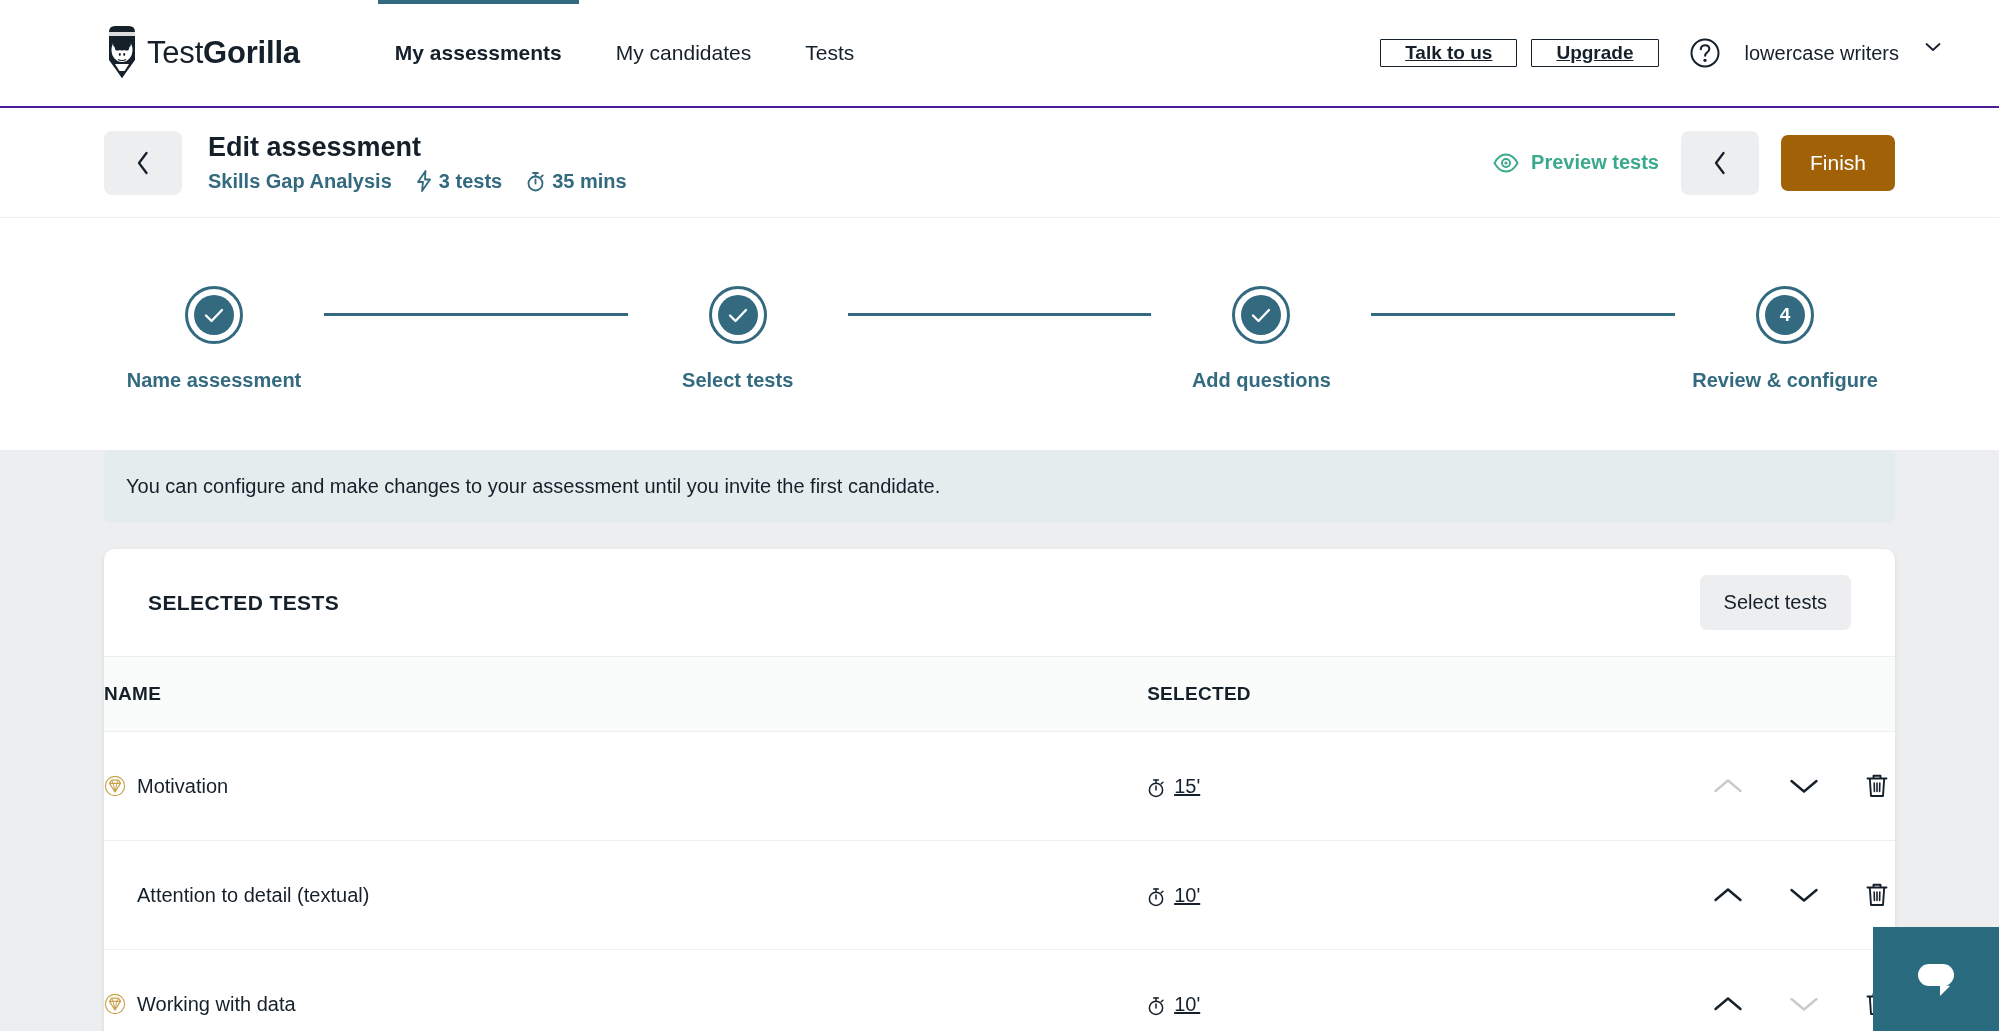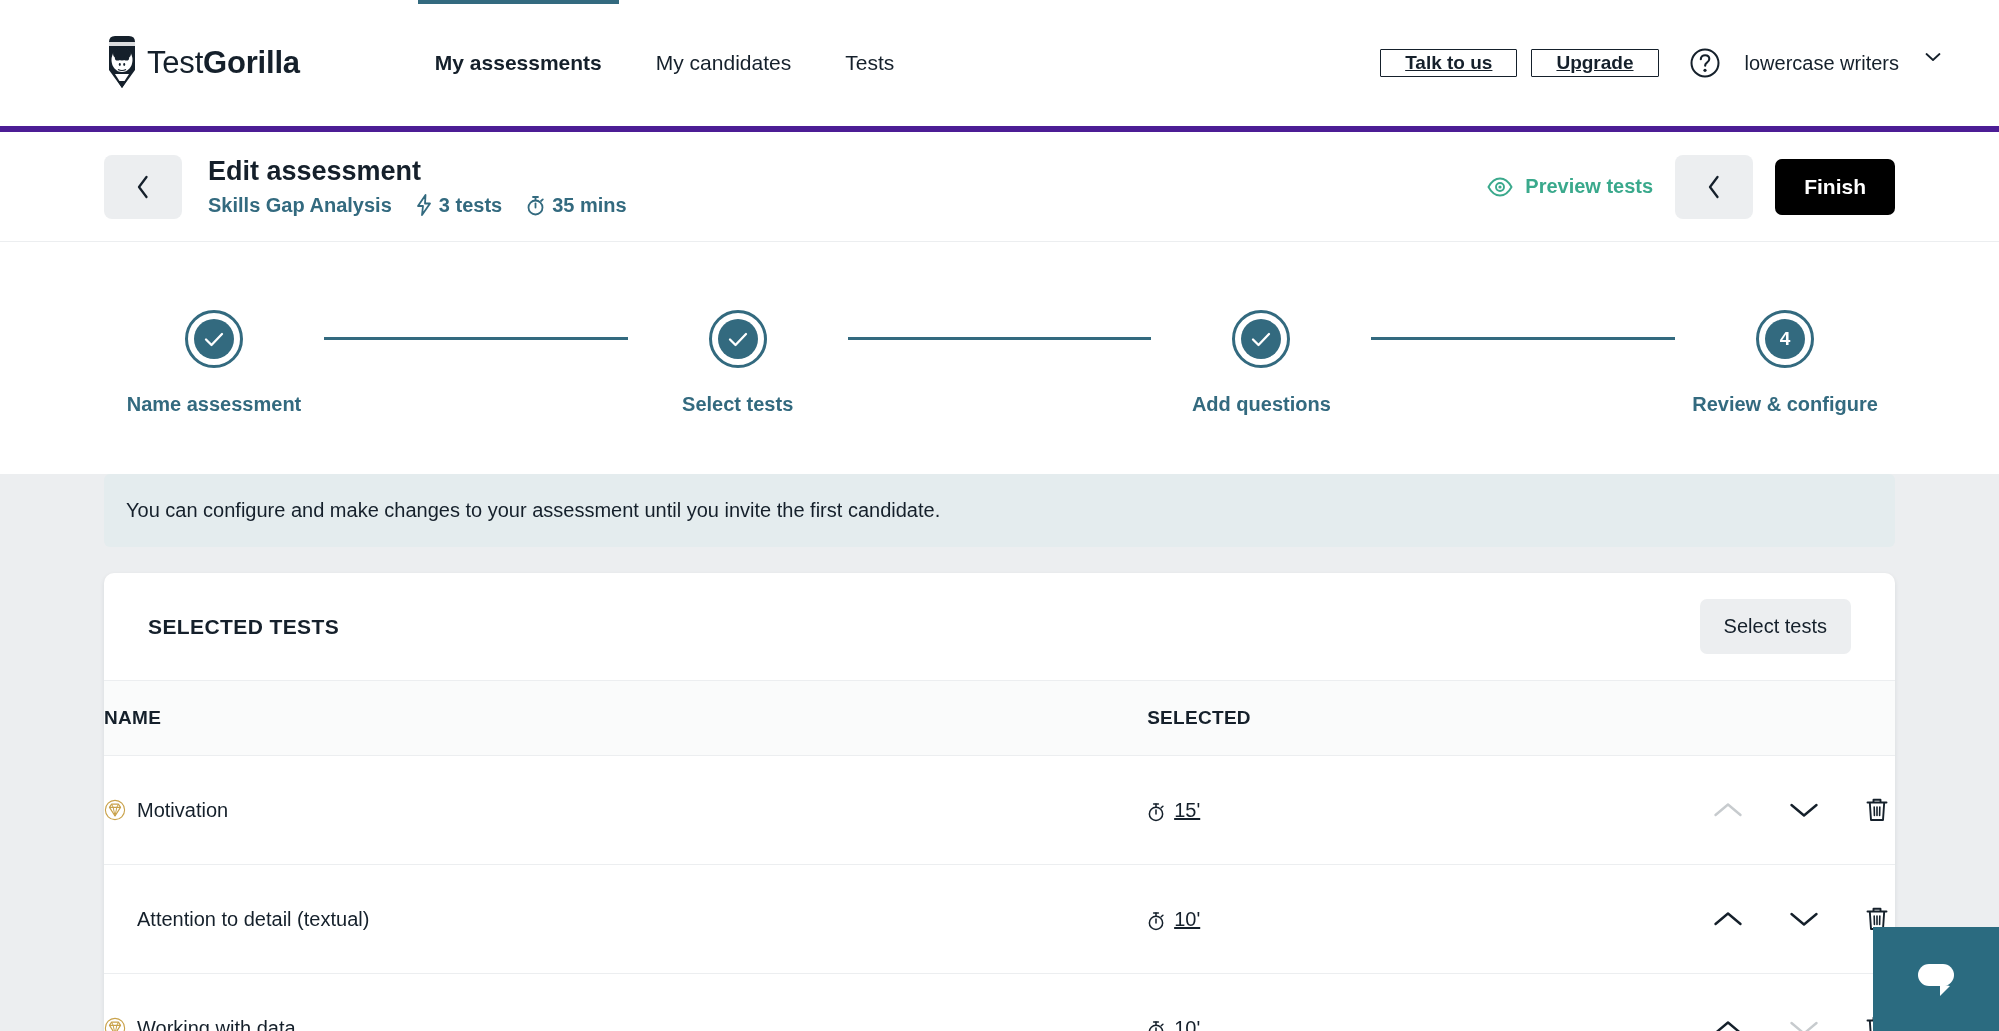--- a/index.html
+++ b/index.html
@@ -14,26 +14,25 @@
   body {
     font-family: "Liberation Sans", sans-serif;
     background: #eceef0;
     color: #15202b;
     -webkit-font-smoothing: antialiased;
   }
 
   
   .topnav {
     position: relative;
-    height: 132px;
+    height: 108px;
     background: #ffffff;
     display: flex;
     align-items: center;
-    border-bottom: 6px solid #4c1d95;
-    gap: 40px;
+    border-bottom: 2px solid #4c1d95;
   }
 
   .logo-wrap {
     display: flex;
     align-items: center;
     margin-left: 104px;
     gap: 7px;
   }
   .logo-mark { width: 36px; height: 58px; display: block; }
   .logo-text {
@@ -163,27 +162,27 @@
     display: flex;
     align-items: center;
     gap: 12px;
     color: #3aa98c;
     font-size: 20px;
     font-weight: 700;
     cursor: pointer;
     white-space: nowrap;
   }
   .btn-finish {
-    background: #000000;
+    background: #a16207;
     color: #fff;
     border: none;
     border-radius: 7px;
     font-family: inherit;
     font-size: 21px;
-    font-weight: 700;
+    font-weight: 400;
     padding: 16px 29px;
     cursor: pointer;
     white-space: nowrap;
   }
 
   
   .stepper-area {
     background: #ffffff;
     padding: 68px 104px 58px 104px;
   }

